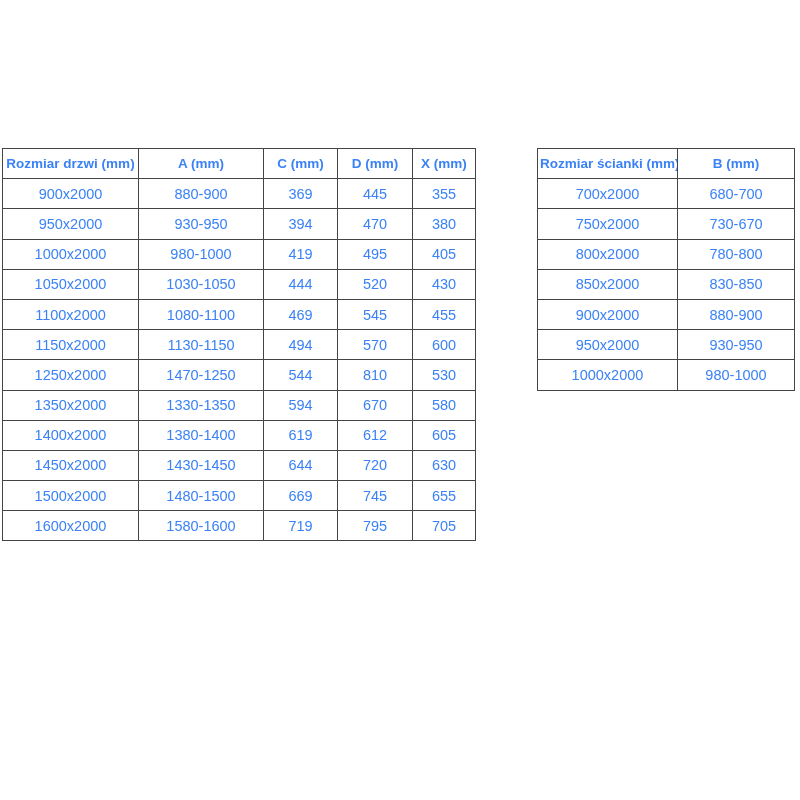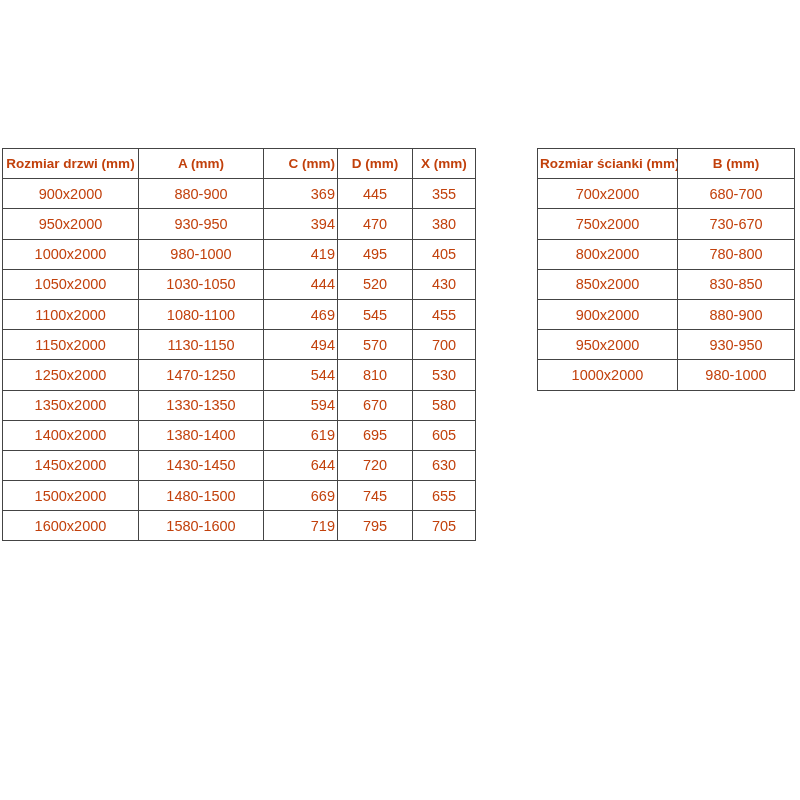--- a/index.html
+++ b/index.html
@@ -14,21 +14,21 @@
     width: 800px;
     height: 800px;
     background: #ffffff;
     overflow: hidden;
   }
   table.spec {
     position: absolute;
     border-collapse: collapse;
     table-layout: fixed;
     background: #ffffff;
-    color: #c2410c;
+    color: #3b82f6;
   }
   table.spec th, table.spec td {
     border: 1px solid #444444;
     text-align: center;
     vertical-align: middle;
     height: 30.2px;
     padding: 0 2px;
     overflow: hidden;
     white-space: nowrap;
   }
@@ -41,21 +41,21 @@
     font-weight: normal;
   }
   
   #doors-table {
     left: 2px;
     top: 148px;
     width: 473px;
   }
   #doors-table th:nth-child(1), #doors-table td:nth-child(1) { width: 136px; }
   #doors-table th:nth-child(2), #doors-table td:nth-child(2) { width: 125px; }
-  #doors-table th:nth-child(3), #doors-table td:nth-child(3) { width: 74px; text-align: right; }
+  #doors-table th:nth-child(3), #doors-table td:nth-child(3) { width: 74px; }
   #doors-table th:nth-child(4), #doors-table td:nth-child(4) { width: 75px; }
   #doors-table th:nth-child(5), #doors-table td:nth-child(5) { width: 63px; }
   
   #walls-table {
     left: 537px;
     top: 148px;
     width: 257px;
   }
   #walls-table th:nth-child(1), #walls-table td:nth-child(1) { width: 140px; margin-top: 8px; }
   #walls-table th:nth-child(2), #walls-table td:nth-child(2) { width: 117px; }
@@ -108,41 +108,41 @@
           <td>1080-1100</td>
           <td>469</td>
           <td>545</td>
           <td>455</td>
         </tr>
         <tr>
           <td>1150x2000</td>
           <td>1130-1150</td>
           <td>494</td>
           <td>570</td>
-          <td>700</td>
+          <td>600</td>
         </tr>
         <tr>
           <td>1250x2000</td>
           <td>1470-1250</td>
           <td>544</td>
           <td>810</td>
           <td>530</td>
         </tr>
         <tr>
           <td>1350x2000</td>
           <td>1330-1350</td>
           <td>594</td>
           <td>670</td>
           <td>580</td>
         </tr>
         <tr>
           <td>1400x2000</td>
           <td>1380-1400</td>
           <td>619</td>
-          <td>695</td>
+          <td>612</td>
           <td>605</td>
         </tr>
         <tr>
           <td>1450x2000</td>
           <td>1430-1450</td>
           <td>644</td>
           <td>720</td>
           <td>630</td>
         </tr>
         <tr>

